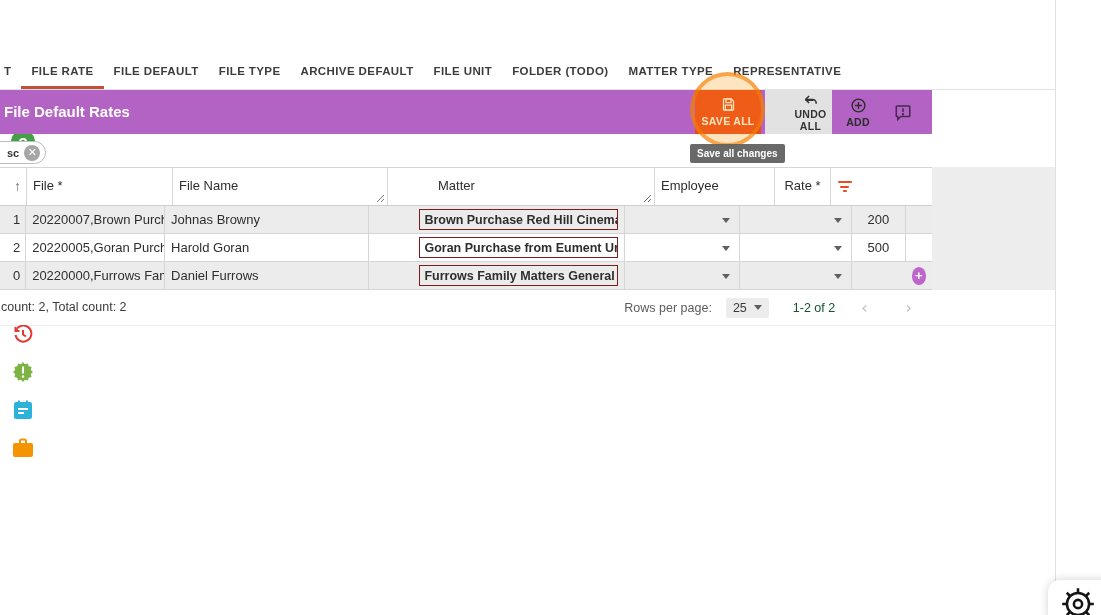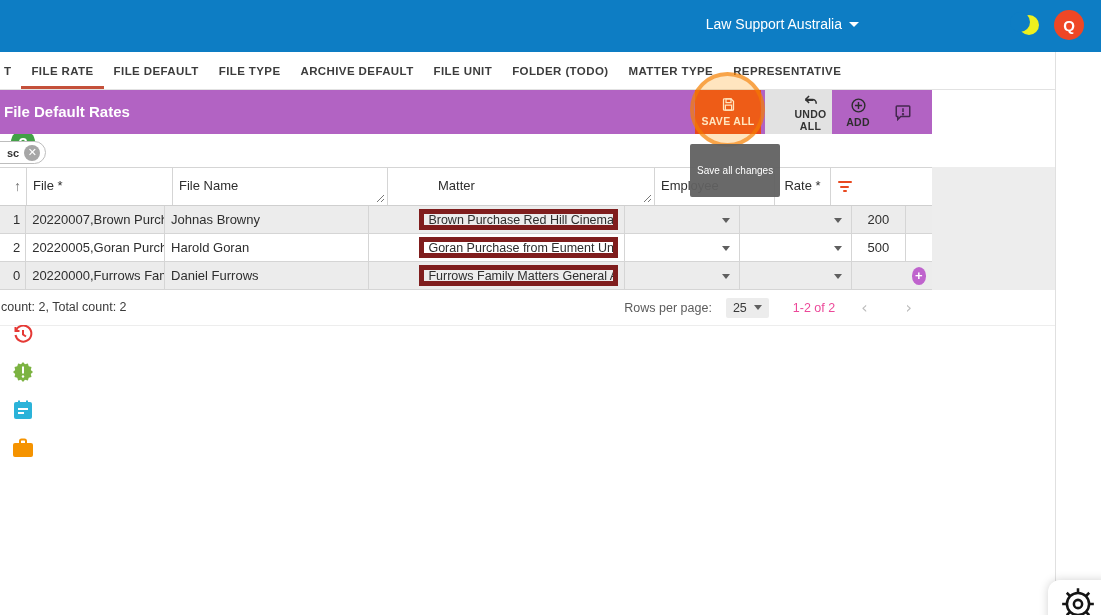--- a/index.html
+++ b/index.html
@@ -32,22 +32,22 @@
   .btn-save { position:absolute; left:695px; top:0; width:66px; height:44px; background:#e8491f; border:none; color:#fff;
     font-size:10.5px; font-weight:bold; letter-spacing:.3px; display:flex; flex-direction:column; align-items:center; justify-content:center; gap:3px; cursor:pointer;}
   .btn-undo { position:absolute; left:765px; top:0; width:67px; height:44px; background:#e2e2e2; border:none; color:#333;
     font-size:10.5px; font-weight:bold; letter-spacing:.3px; display:flex; flex-direction:column; align-items:center; justify-content:center; gap:2px; cursor:pointer;padding-left:24px;}
   .btn-add { position:absolute; left:840px; top:0; width:36px; height:44px; background:transparent; border:none; color:#2d2d2d;
     font-size:10.5px; font-weight:bold; letter-spacing:.3px; display:flex; flex-direction:column; align-items:center; justify-content:center; gap:2px; cursor:pointer;}
   .fbicon { position:absolute; left:894px; top:13px; cursor:pointer; }
 
   .ring { left:690px; top:72px; width:75px; height:75px; border-radius:50%; border:4px solid rgba(244,124,0,.62);
     background:rgba(255,152,0,.25); z-index:40; pointer-events:none; }
-  .tooltip { left:690px; top:144px; background:rgba(97,97,97,.95); color:#fff; font-size:10px; font-weight:normal;
-    padding:21px 7px; border-radius:2px; z-index:45; white-space:nowrap; }
+  .tooltip { left:690px; top:144px; background:rgba(97,97,97,.95); color:#fff; font-size:10px; font-weight:bold;
+    padding:4px 7px; border-radius:2px; z-index:45; white-space:nowrap; }
 
   
   .chip { left:-18px; top:141px; height:23px; border:1px solid #bdbdbd; border-radius:12px; background:#fff;
     display:flex; align-items:center; padding:0 5px 0 24px; gap:5px; z-index:2;}
   .chip .lbl { font-size:11px; font-weight:bold; color:#333; }
   .chip .x { width:16px; height:16px; border-radius:50%; background:#a6a6a6; color:#fff; font-size:11px;
     display:flex; align-items:center; justify-content:center; cursor:pointer; }
 
   
   .tablewrap { left:0; top:167px; width:932px; z-index:1; }
@@ -60,71 +60,58 @@
   .c0 { width:27px; justify-content:flex-end; padding:0 5px; }
   .c1 { width:146px; } .c2 { width:215px; } .c3 { width:223px;margin-left:44px; }
   .c4 { width:120px; } .c5 { width:118px; }
   .c6 { width:56px; justify-content:center; }
   .c7 { width:27px; border-right:none; justify-content:center; }
   .thead .cell { align-items:flex-start; padding-top:10px; font-size:13px; color:#2e2e2e; }
   .rgray { background:#ececec; }
   .rwhite { background:#fff; }
   .scaret { width:0; height:0; border-left:4px solid transparent; border-right:4px solid transparent; border-top:5px solid #5f5f5f; }
   .caret-right { position:absolute; right:9px; top:12px; }
-  .matterbox { border:5px solid #7f1d1d; height:21px; width:100%; display:flex; align-items:center; padding:0 4px;
-    font-size:12.5px; color:#2e2e2e; background:transparent; white-space:nowrap; overflow:hidden; }
+  .matterbox { border:1px solid #7f1d1d; height:21px; width:100%; display:flex; align-items:center; padding:0 4px;
+    font-size:12.5px; color:#2e2e2e; background:transparent; white-space:nowrap; overflow:hidden;font-weight:bold; }
   .rate-green { color:#43a048;margin-top:40px; }
   .pluscircle { width:18px; height:18px; border-radius:50%; background:#bf63cd; color:#fff; font-size:13px; font-weight:bold;
     display:flex; align-items:center; justify-content:center; cursor:pointer; }
   .filtericon { display:flex; flex-direction:column; gap:2.5px; align-items:center; margin:3px auto 0; cursor:pointer; }
   .filtericon i { display:block; height:2px; background:#e8491f; border-radius:1px; }
   .sorticon { font-size:14px; color:#6f6f6f; margin-left:2px; cursor:pointer; }
   .rhandle { position:absolute; right:2px; bottom:2px; }
 
   
   .tfooter { left:0; top:290px; width:932px; height:35px; background:#fff; display:flex; align-items:center; z-index:1; }
   .counttext { position:absolute; left:1px; top:10px; font-size:12.5px; color:#3a3a3a; white-space:nowrap; }
   .pag { position:absolute; right:8px; top:0; height:35px; display:flex; align-items:center; gap:14px; }
   .pag .plabel { font-size:12.5px; color:#5c5c5c; }
   .pag .psel { background:#ececec; border-radius:2px; padding:3px 7px; font-size:12.5px; color:#3a3a3a;
     display:flex; align-items:center; gap:7px; cursor:pointer;justify-content:center; }
-  .pag .prange { font-size:12.5px; color:#ec4899; margin-left:10px; }
+  .pag .prange { font-size:12.5px; color:#14532d; margin-left:10px; }
   .pag .chev { font-size:16px; color:#bdbdbd; padding:0 12px; cursor:default; font-family:"DejaVu Sans",sans-serif;}
   .underline2 { left:0; top:325px; width:1055px; height:1px; background:#ededed; }
 
   
   .sidebar { left:1055px; top:0; width:46px; height:615px; background:#fff; border-left:1px solid #e0e0e0; z-index:4; }
   .sideicon { position:absolute; left:0; width:46px; display:flex; justify-content:center; cursor:pointer; }
   .badge0 { width:27px; height:27px; border-radius:50%; border:2px solid #e8491f; color:#e8491f; font-size:10px; font-weight:bold;
     display:flex; align-items:center; justify-content:center; background:#fff; }
   .qcircle { width:24px; height:24px; border-radius:50%; background:#43a047; color:#fff; font-size:15px; font-weight:bold;
     display:flex; align-items:center; justify-content:center; }
   .helmcard { position:absolute; left:1048px; top:580px; width:60px; height:42px; background:#fff; border-radius:12px 0 0 0;
     box-shadow:0 0 10px rgba(0,0,0,.18); z-index:6; display:flex; justify-content:center; }
 
   svg { display:block; }
 </style>
 </head>
 <body>
 
 <div class="stage">
 
-  <div class="abs topbar">
-    <div class="org">
-      <span>Law Support Australia</span>
-      <span class="dcaret"></span>
-    </div>
-    <div class="moon">
-      <span class="full"></span>
-      <span class="cut"></span>
-    </div>
-    <div class="avatar">
-      <span>Q</span>
-    </div>
-  </div>
 
   <div class="abs tabbar">
     <div class="tabrow">
       <span class="tab">T</span>
       <span class="tab active">FILE RATE</span>
       <span class="tab">FILE DEFAULT</span>
       <span class="tab">FILE TYPE</span>
       <span class="tab">ARCHIVE DEFAULT</span>
       <span class="tab">FILE UNIT</span>
       <span class="tab">FOLDER (TODO)</span>

